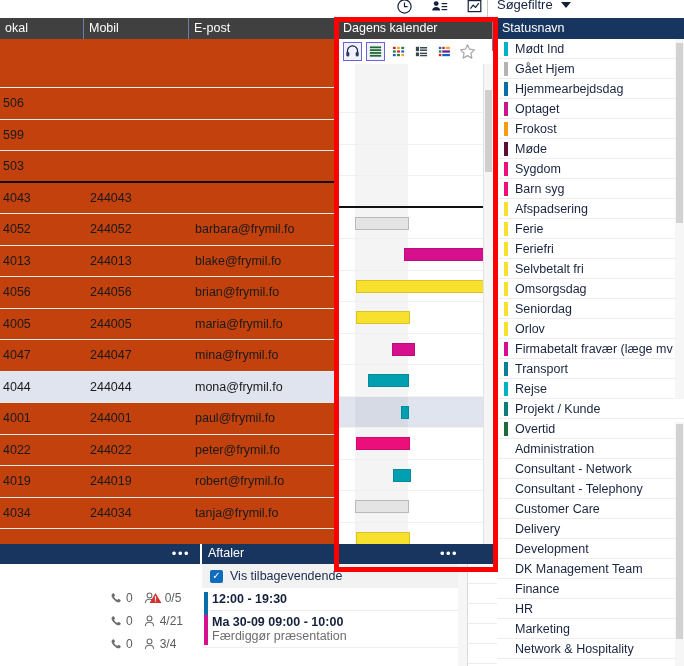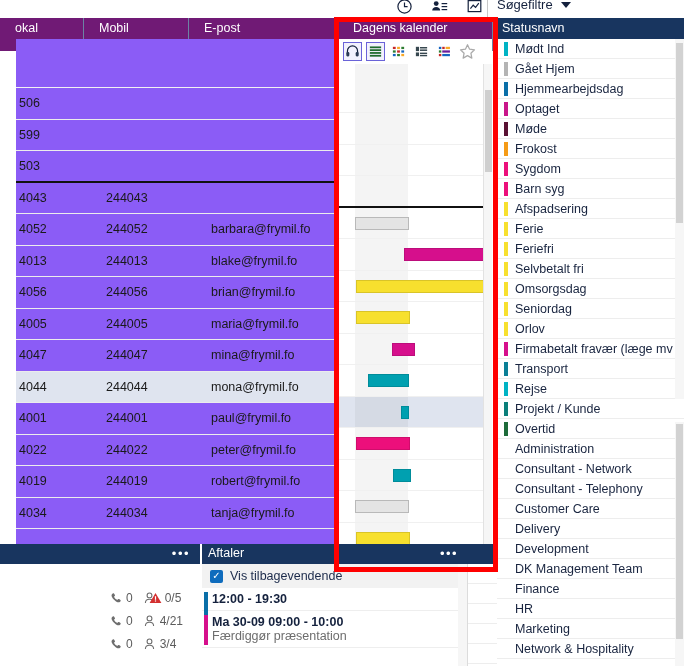--- a/index.html
+++ b/index.html
@@ -35,30 +35,30 @@
   }
   .caret-down {
     width: 0; height: 0; border-left: 5px solid transparent;
     border-right: 5px solid transparent; border-top: 6px solid #14213d;
     display: inline-block;
   }
 
   
   .colhead {
     position: absolute; top: 18px; height: 33px;
-    background: #701a75; color: #ffffff;
+    background: #404040; color: #ffffff;
     font-size: 12.5px; line-height: 21px;
-    padding-left: 15px; white-space: nowrap; overflow: hidden;
+    padding-left: 5px; white-space: nowrap; overflow: hidden;
   }
   .colhead.sep { border-left: 1px solid #6c82a4; }
 
   
   .grid {
-    position: absolute; left: 16px; top: 39px; width: 335px; height: 505px;
-    background: #8b5cf6; overflow: hidden;
+    position: absolute; left: 0; top: 39px; width: 335px; height: 505px;
+    background: #c2410c; overflow: hidden;
   }
   .grow {
     position: relative; height: 31.5px; border-bottom: 1px solid #ececec;
     display: flex; align-items: center; font-size: 12.5px; color: #1a1a1a;
   }
   .grow.blank { border-bottom: 1px solid #f2f2f2; }
   .grow.thick { border-bottom: 2px solid #111111; }
   .grow.sel { background: #dfe4ef; }
   .c-lokal { width: 83px; padding-left: 3px; }
   .c-mobil { width: 105px; padding-left: 7px; }
@@ -469,26 +469,26 @@
         </div>
       <div class="side-item">
           <span class="swatch" style="background:#0a6fa8"></span>
           <span>Hjemmearbejdsdag</span>
         </div>
       <div class="side-item">
           <span class="swatch" style="background:#c9168a"></span>
           <span>Optaget</span>
         </div>
       <div class="side-item">
+          <span class="swatch" style="background:#f59b16"></span>
+          <span>Frokost</span>
+        </div>
+      <div class="side-item">
           <span class="swatch" style="background:#5a1133"></span>
           <span>Møde</span>
-        </div>
-      <div class="side-item">
-          <span class="swatch" style="background:#f59b16"></span>
-          <span>Frokost</span>
         </div>
       <div class="side-item">
           <span class="swatch" style="background:#ec0f7b"></span>
           <span>Sygdom</span>
         </div>
       <div class="side-item">
           <span class="swatch" style="background:#ec0f7b"></span>
           <span>Barn syg</span>
         </div>
       <div class="side-item">

